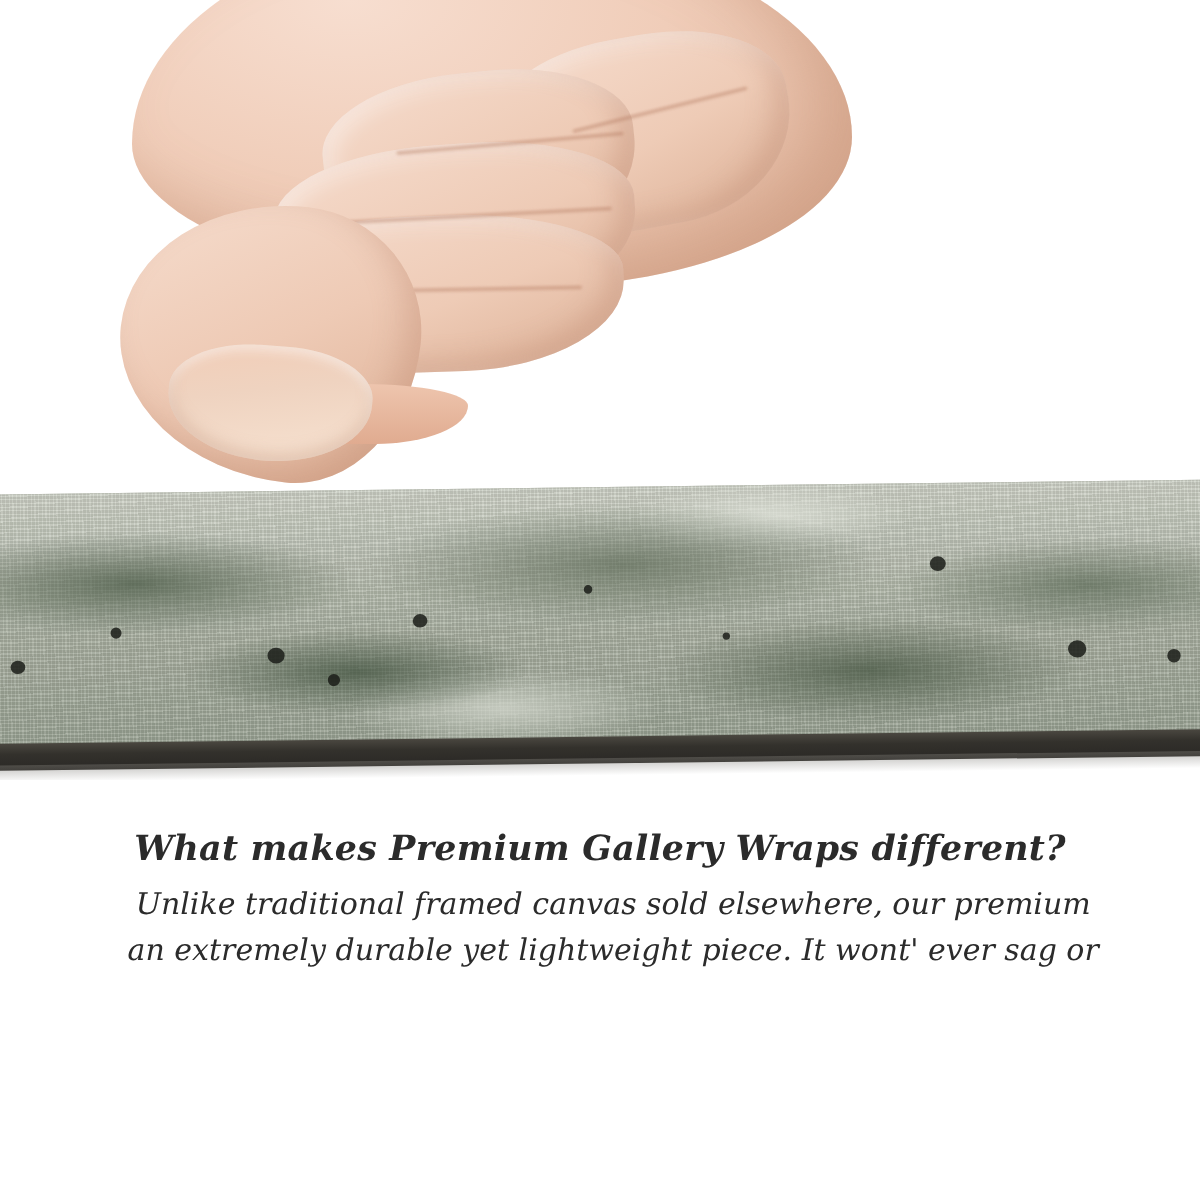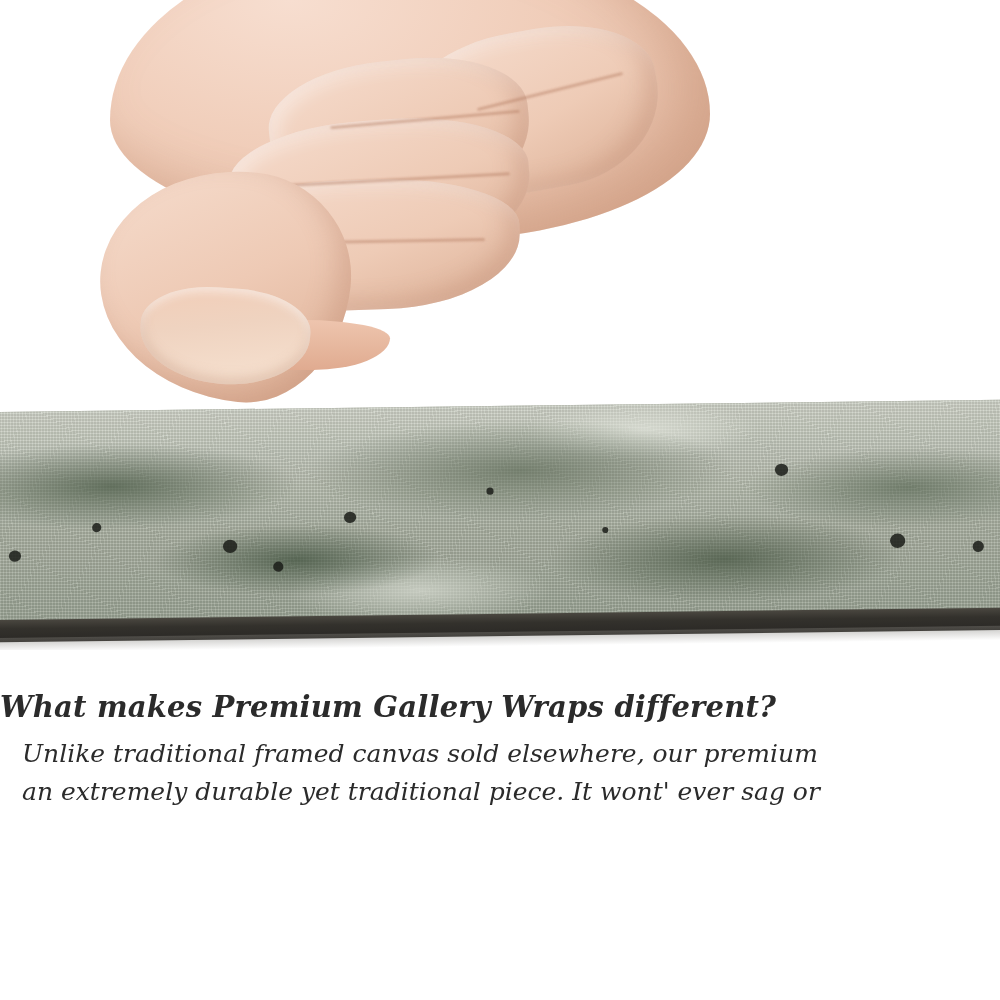--- a/index.html
+++ b/index.html
@@ -168,20 +168,21 @@
     background: linear-gradient(180deg, rgba(120,118,112,0.45) 0%, rgba(255,255,255,0) 100%);
     transform: rotate(-0.7deg) scale(1.02);
   }
 
   
   .caption {
     position: absolute;
     left: 0;
     top: 690px;
     width: 1000px;
+    text-align: center;
     color: #2b2b2b;
     font-family: "DejaVu Serif", serif;
     font-style: italic;
   }
 
   .caption-heading {
     font-size: 29px;
     font-weight: 700;
     letter-spacing: 0.2px;
     margin-bottom: 11px;
@@ -236,17 +237,17 @@
       <div class="canvas-edge"></div>
       <div class="canvas-shadow"></div>
     </div>
 
   </div>
 
   <div class="caption">
     <div class="caption-heading">What makes Premium Gallery Wraps different?</div>
     <div class="caption-body">
       <div class="caption-line">Unlike traditional framed canvas sold elsewhere, our premium</div>
-      <div class="caption-line">an extremely durable yet traditional piece. It wont' ever sag or</div>
+      <div class="caption-line">an extremely durable yet lightweight piece. It wont' ever sag or</div>
     </div>
   </div>
 
 </div>
 
 </body></html>

